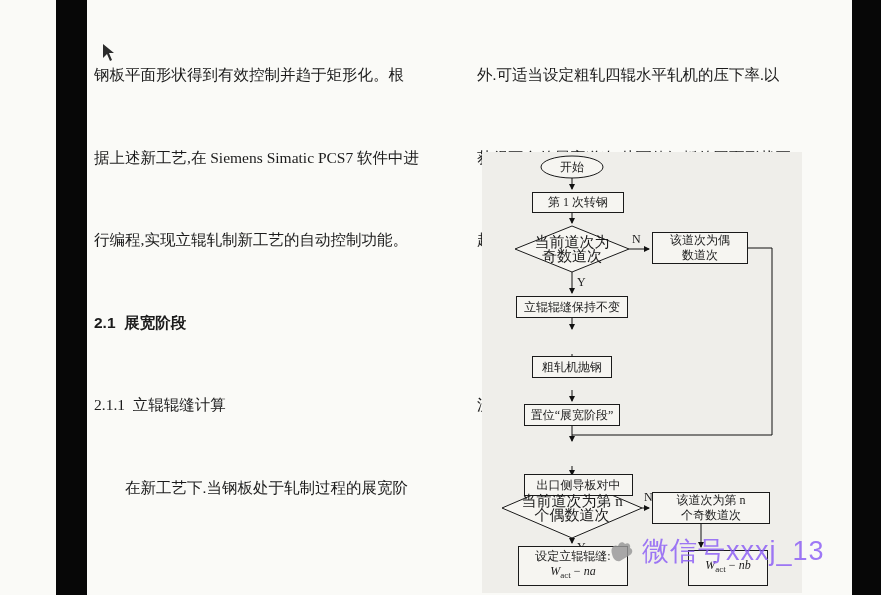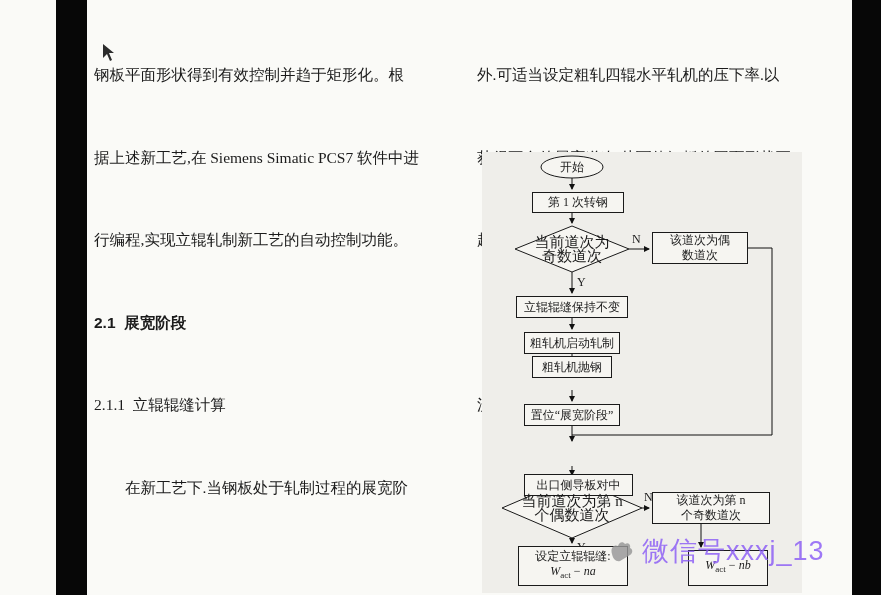--- a/index.html
+++ b/index.html
@@ -110,21 +110,20 @@
     </div>
     <div class="fc-label" style="left:150px;top:80px;">N</div>
     <div class="fc-label" style="left:95px;top:123px;">Y</div>
 
     <div class="fc-node fc-rect" style="left:170px;top:80px;width:96px;height:32px;">
       <span>该道次为偶</span>
         <span>数道次</span>
     </div>
 
     <div class="fc-node fc-rect" style="left:34px;top:144px;width:112px;height:22px;">立辊辊缝保持不变</div>
-    <div class="fc-node fc-rect" style="left:42px;top:180px;width:96px;height:22px;">粗轧机启动轧制</div>
     <div class="fc-node fc-rect" style="left:50px;top:204px;width:80px;height:22px;">粗轧机抛钢</div>
     <div class="fc-node fc-rect" style="left:42px;top:252px;width:96px;height:22px;">置位“展宽阶段”</div>
     <div class="fc-node fc-rect" style="left:42px;top:292px;width:109px;height:22px;margin-top:30px;">出口侧导板对中</div>
 
     <div class="fc-node fc-dtext" style="left:25px;top:341px;width:130px;height:30px;">
       <span>当前道次为第 n</span>
         <span>个偶数道次</span>
     </div>
     <div class="fc-label" style="left:162px;top:338px;">N</div>
     <div class="fc-label" style="left:95px;top:388px;">Y</div>

